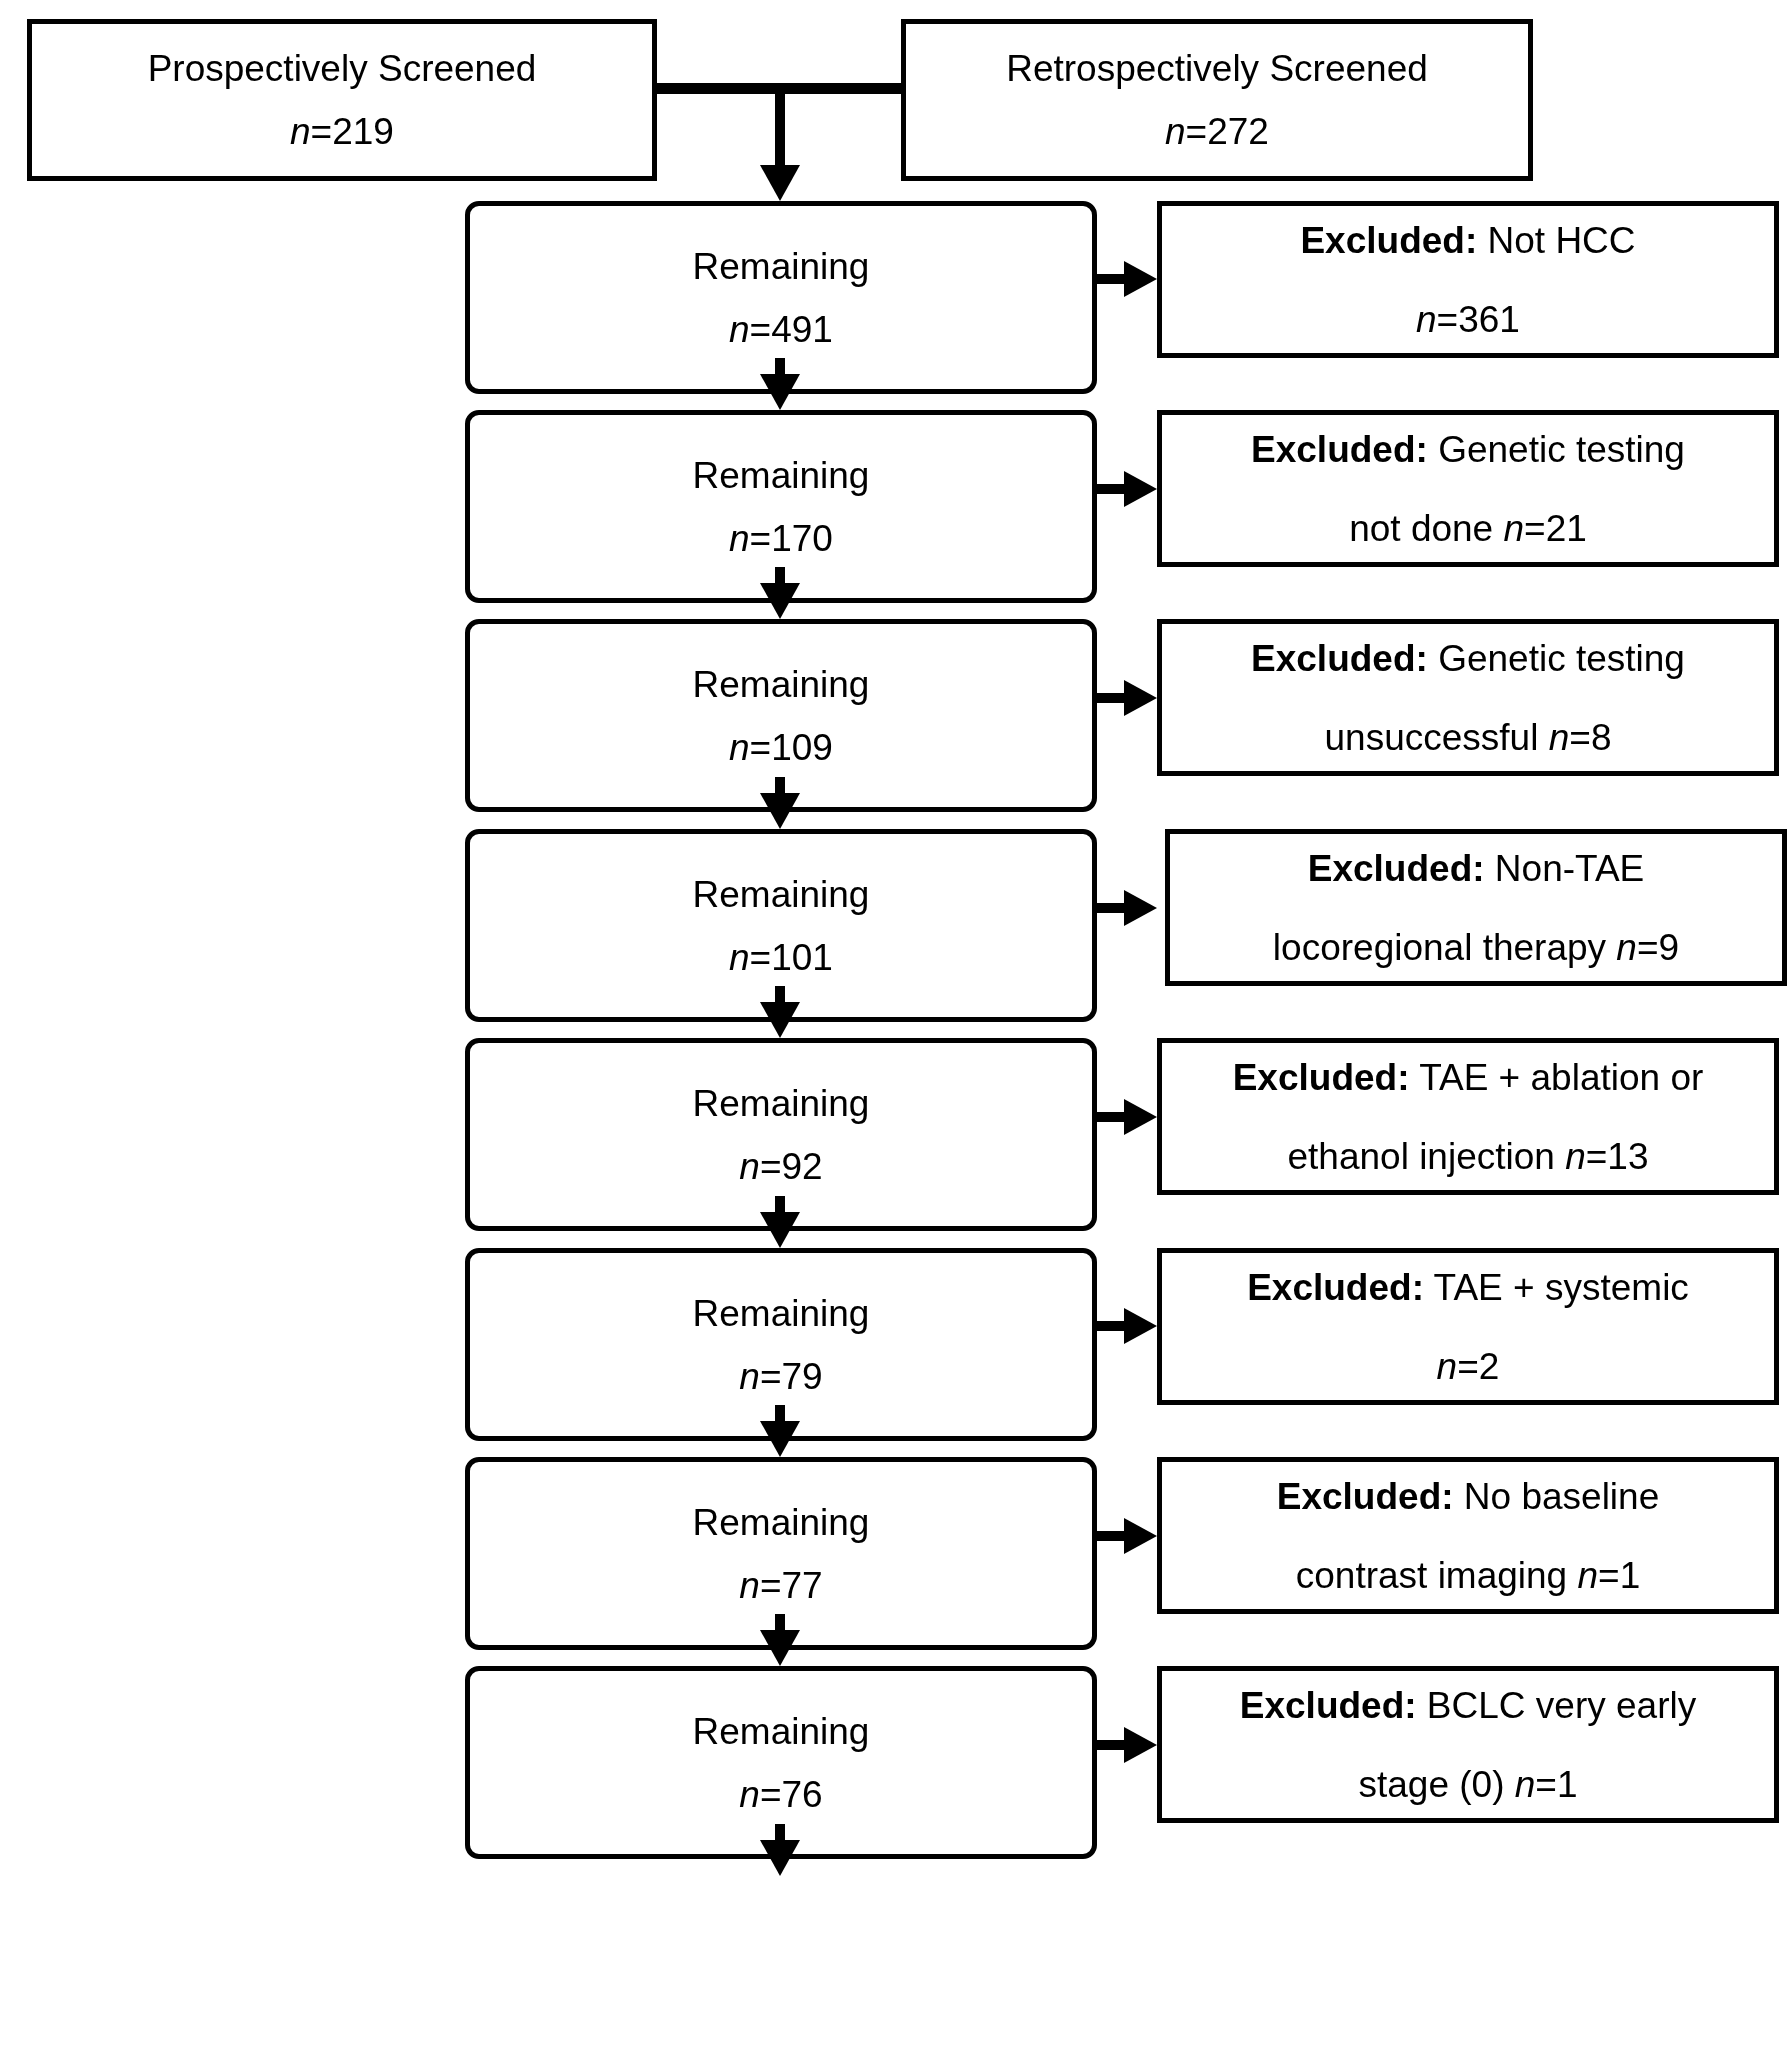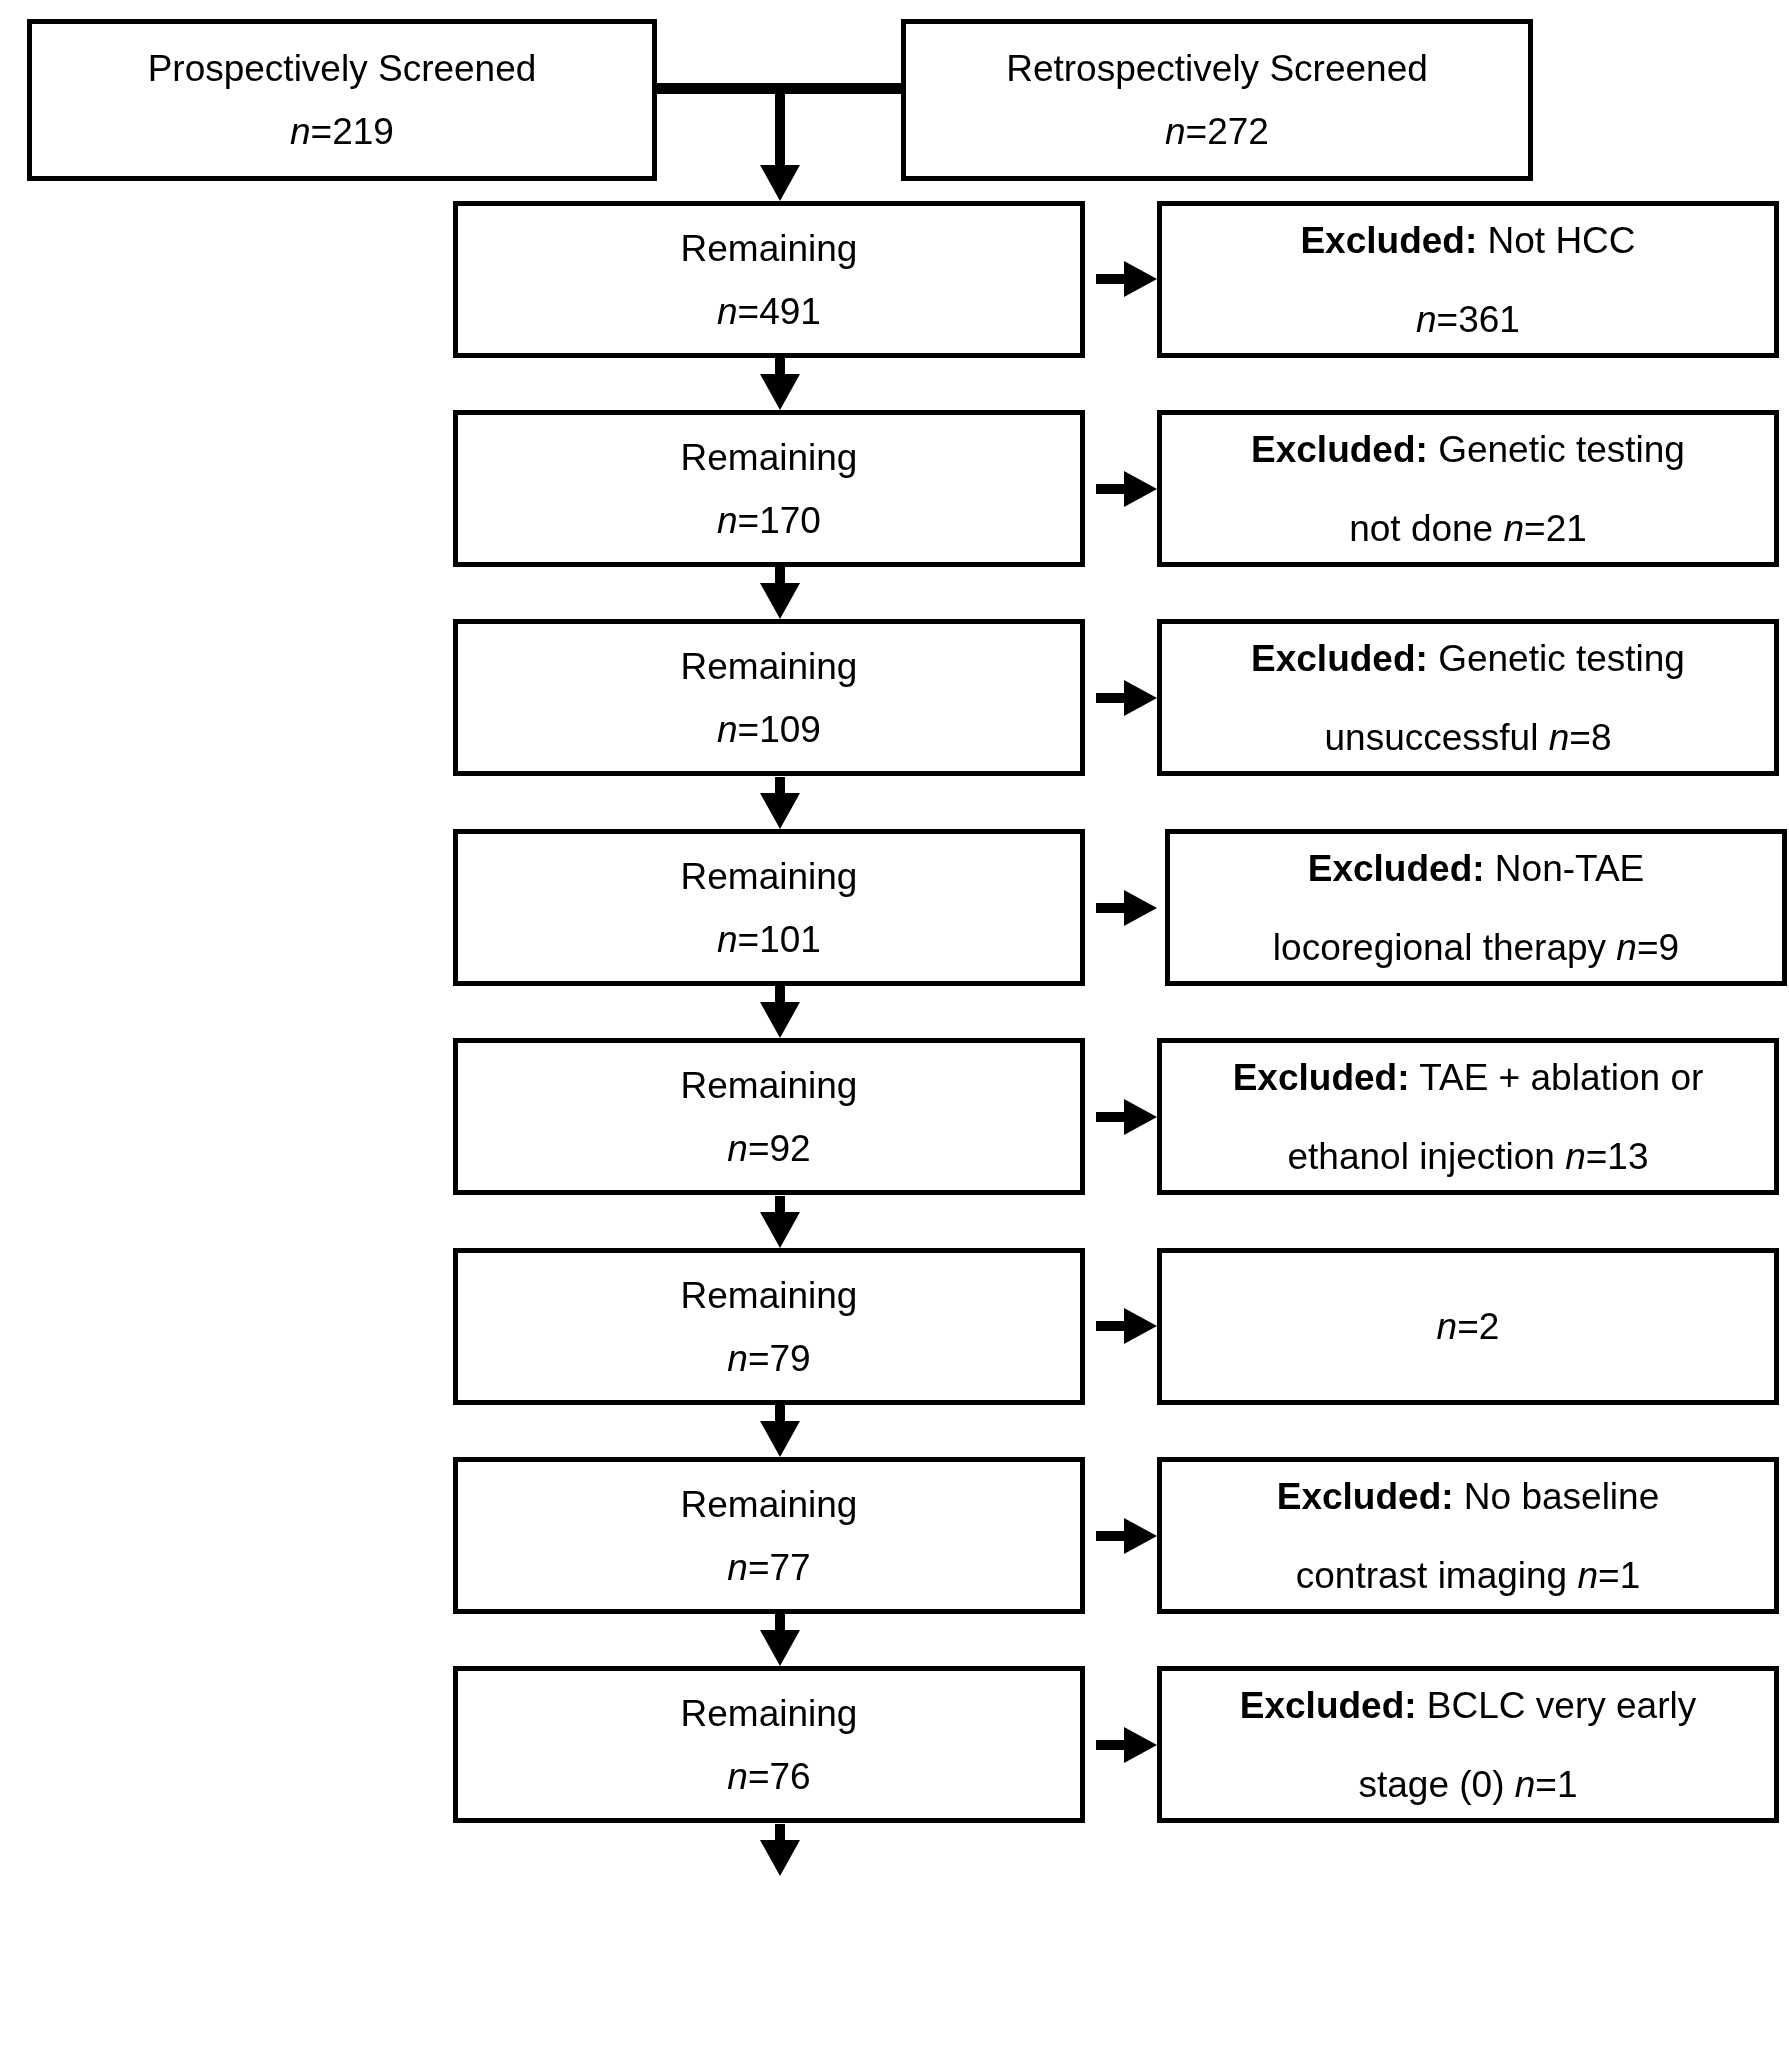--- a/index.html
+++ b/index.html
@@ -7,21 +7,21 @@
     position:relative; width:1790px; height:2056px; background:#ffffff;
     font-family:"Liberation Sans", sans-serif; color:#000;
   }
   .box {
     position:absolute; box-sizing:border-box;
     border:5.5px solid #000; background:#fff;
     display:flex; flex-direction:column; justify-content:center; align-items:center;
   }
   .tboxL { left:27px;  top:18.5px; width:630px; height:162px; }
   .tboxR { left:901px; top:18.5px; width:632px; height:162px; }
-  .rbox  { left:453px;  width:632px; height:157px; }
+  .rbox  { left:465px;  width:632px; height:193px;border-radius:14px; }
   .ebox  { left:1157px; width:622px; height:157px;gap:16px; }
   .line  { font-size:37px; line-height:63px; white-space:nowrap; }
   .bold  { font-weight:bold; }
   .it    { font-style:italic; }
   
   .hbar { position:absolute; left:655px; top:83px; width:250px; height:11px; background:#000; }
   .arrow-v { position:absolute; width:9.6px; background:#000; }
   .arrow-v::after {
     content:""; position:absolute; top:100%; left:50%; transform:translateX(-50%);
     width:0; height:0;
@@ -107,20 +107,21 @@
     <div class="line"><span>ethanol injection </span><span class="it">n</span><span>=13</span></div>
   </div>
   <div class="arrow-v" style="left:775px; top:1196px; height:16.4px;"></div>
 
   <div class="box rbox" style="top:1248px;">
     <div class="line">Remaining</div>
     <div class="line"><span class="it">n</span><span>=79</span></div>
   </div>
   <div class="arrow-h" style="top:1321px;"></div>
   <div class="box ebox" style="top:1248px;">
+    <div class="line"><span class="bold">Excluded:</span><span> TAE + systemic</span></div>
     <div class="line"><span></span><span class="it">n</span><span>=2</span></div>
   </div>
   <div class="arrow-v" style="left:775px; top:1405px; height:16.4px;"></div>
 
   <div class="box rbox" style="top:1457px;">
     <div class="line">Remaining</div>
     <div class="line"><span class="it">n</span><span>=77</span></div>
   </div>
   <div class="arrow-h" style="top:1531px;"></div>
   <div class="box ebox" style="top:1457px;">

